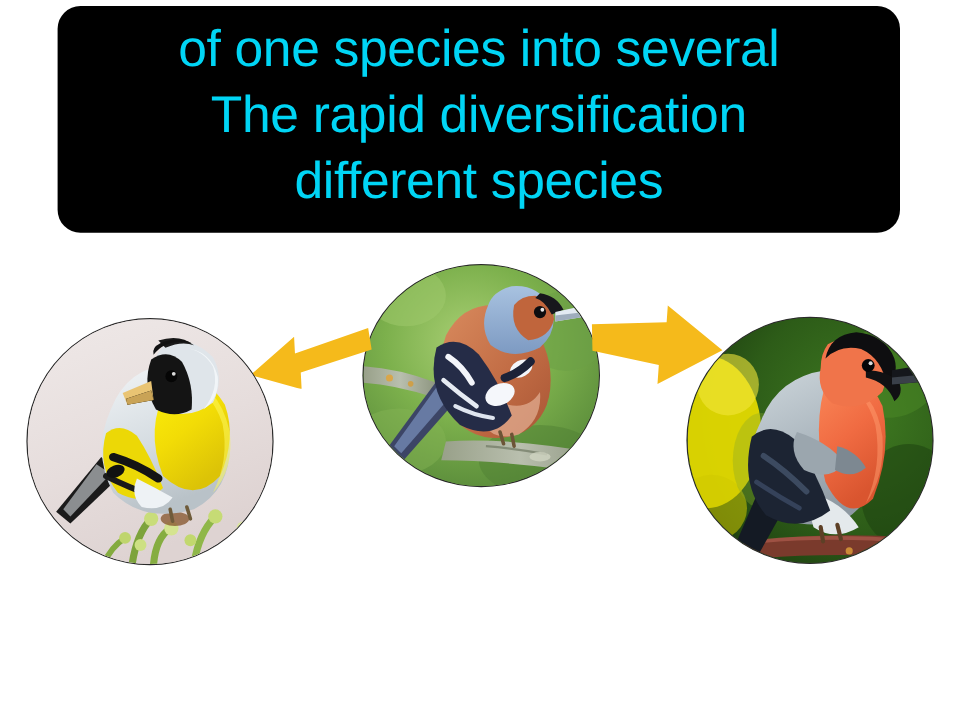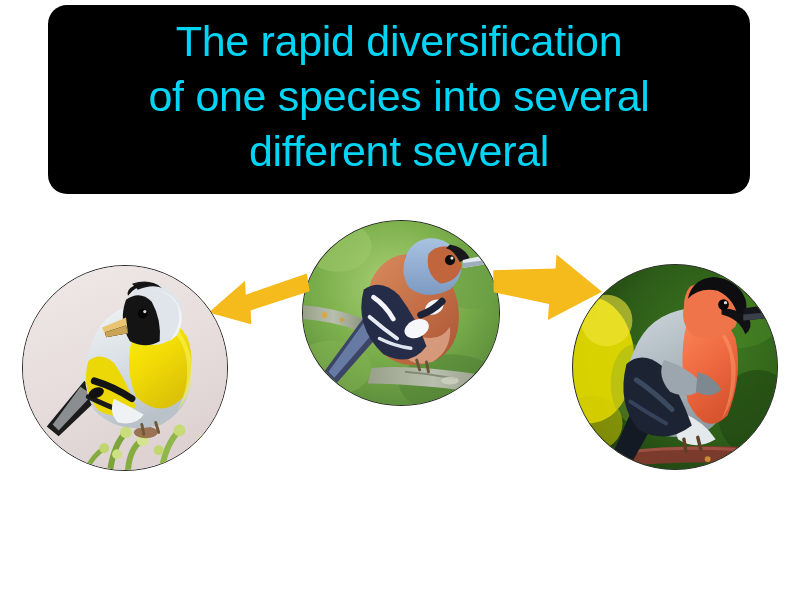--- a/index.html
+++ b/index.html
@@ -82,23 +82,23 @@
   }
   #arrow-left  { left: 206px; top: 258px; width: 104px; height: 66px; }
   #arrow-right { left: 492px; top: 252px; width: 112px; height: 74px; }
 </style>
 </head>
 <body>
 
 <div id="canvas">
 
   <div id="definition-banner">
+    <div class="definition-line">of one species into several</div>
     <div class="definition-line">The rapid diversification</div>
-    <div class="definition-line">of one species into several</div>
-    <div class="definition-line">different several</div>
+    <div class="definition-line">different species</div>
   </div>
 
   <div class="bird-circle" id="bird-circle-center">
     <svg class="bird-svg" viewBox="0 0 200 188" preserveAspectRatio="xMidYMid slice">
       <defs>
         <radialGradient id="cg-bg" cx="45%" cy="35%" r="80%">
           <stop offset="0%" stop-color="#a9cf74"></stop>
           <stop offset="45%" stop-color="#7cb04c"></stop>
           <stop offset="100%" stop-color="#4e7f34"></stop>
         </radialGradient>

